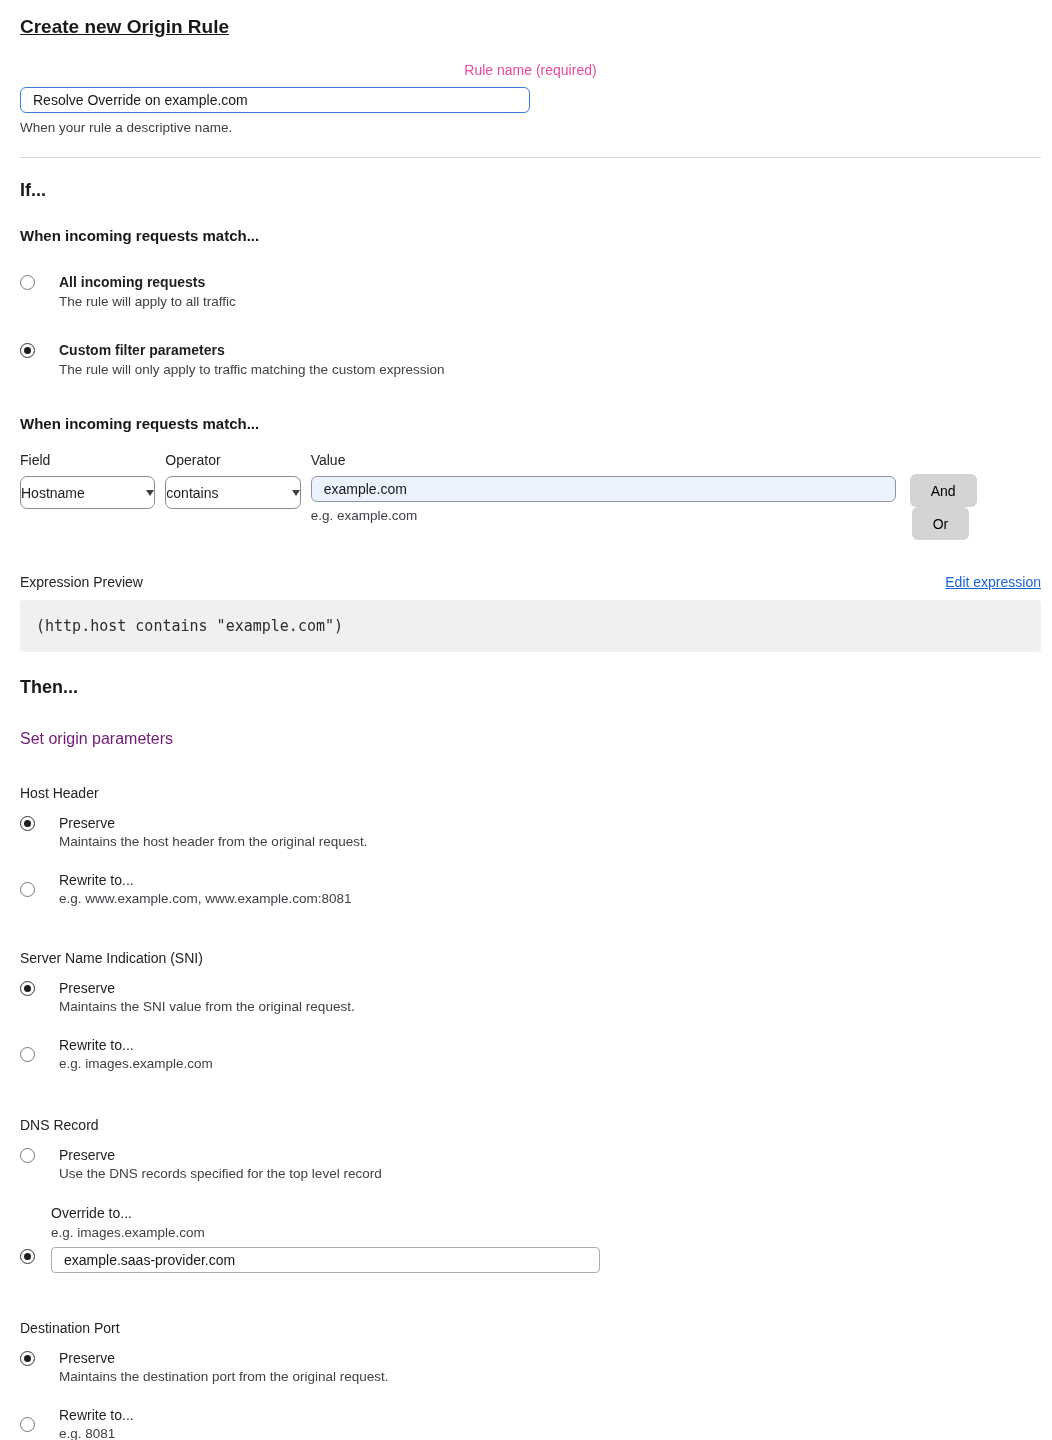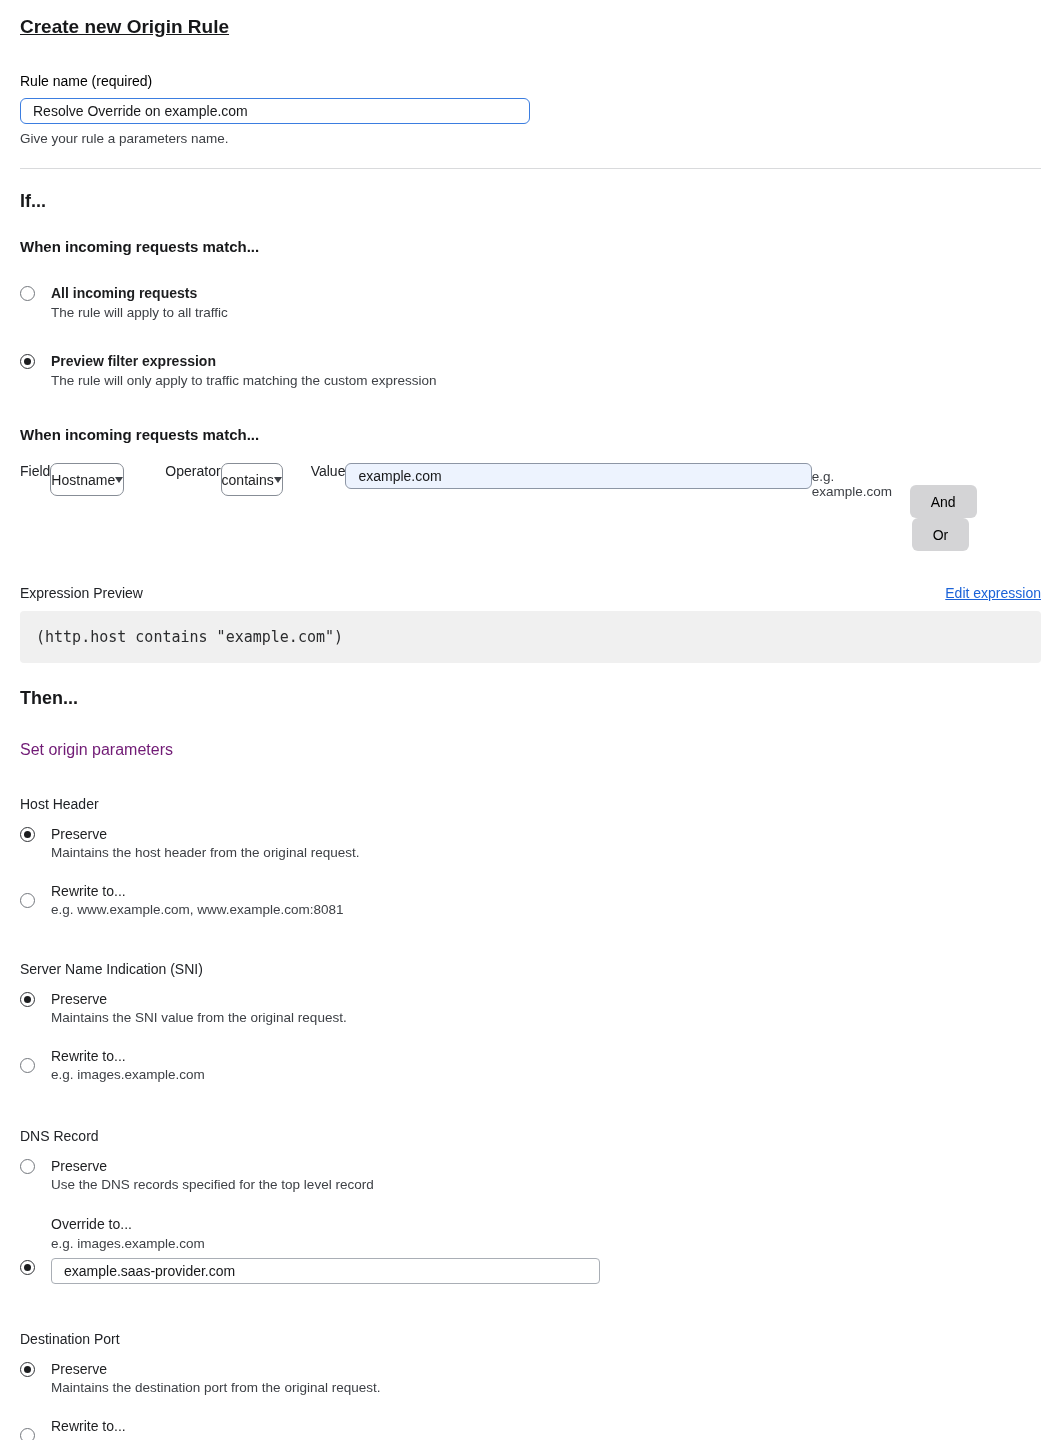--- a/index.html
+++ b/index.html
@@ -7,57 +7,57 @@
   body {
     width: 1052px; height: 1440px;
     font-family: "Liberation Sans", "DejaVu Sans", sans-serif;
     color: #1d1e20;
     overflow: hidden;
   }
   .container { padding: 16px 11px 0 20px; }
 
   .page-title { font-size: 19px; font-weight: 700; margin: 0; color: #17181a; text-decoration: underline; }
 
-  .field-label { display: block; font-size: 14px; color: #000000; margin-top: 35px; }
+  .field-label { display: block; font-size: 14px; color: #ec4899; margin-top: 24px; text-align: center; }
 
   .text-input {
     display: block; height: 26px; font-size: 14px; color: #17181a;
     padding: 0 12px; border: 1px solid #b6bcc4; border-radius: 6px;
     background: #fff; outline: none; font-family: inherit;
   }
   .rule-name-input { width: 510px; margin-top: 9px; border-color: #3b7de0; }
   .helper { font-size: 13.5px; color: #3c3f44; margin-top: 7px; }
 
   .divider { border: none; border-top: 1px solid #d9dadc; margin: 22px 0 0 0; }
 
   .h-if { font-size: 18px; font-weight: 700; margin: 22px 0 0 0; color: #17181a; }
   .h-match { font-size: 15px; font-weight: 700; margin: 26px 0 0 0; color: #17181a; }
 
   
-  .opt-row { display: flex; align-items: flex-start; }
+  .opt-row { display: flex; align-items: flex-start; gap: 8px; }
   .opt-row .radio { flex: 0 0 auto; }
   .opt-body { margin-left: 16px; }
   .opt-label { font-size: 14px; color: #1d1e20; }
   .opt-label.bold { font-weight: 700; }
   .opt-desc { font-size: 13.5px; color: #3e4146; margin-top: 4px; }
 
   .radio {
     width: 15px; height: 15px; border-radius: 50%;
     border: 1.5px solid #73777d; background: #fff;
     display: inline-flex; align-items: center; justify-content: center;
     margin-top: 1px; cursor: pointer;
   }
   .radio.checked { border-color: #313337; }
   .radio.checked::after {
     content: ""; width: 7px; height: 7px; border-radius: 50%; background: #1c1d1f;
   }
 
   
   .builder-row { display: flex; align-items: flex-start; margin-top: 20px; }
-  .col { display: flex; flex-direction: row; }
+  .col { display: flex; flex-direction: column; }
   .col-field, .col-operator { width: 148px; margin-right: 10px; }
   .col-value { width: 585px; }
   .col-label { font-size: 14px; color: #212327; margin-bottom: 8px; }
   .select {
     height: 33px; border: 1px solid #878d96; border-radius: 7px; background: #fff;
     display: flex; align-items: center; justify-content: space-between;
     padding: 0 0; font-size: 14px; color: #1d1e20; cursor: pointer;
   }
   .caret {
     width: 0; height: 0; border-left: 4.5px solid transparent;
@@ -101,39 +101,39 @@
 </style>
 </head>
 <body>
 
 <div class="container">
 
   <h1 class="page-title">Create new Origin Rule</h1>
 
   <label class="field-label">Rule name (required)</label>
   <input class="text-input rule-name-input" type="text" value="Resolve Override on example.com" style="">
-  <div class="helper">Give your rule a parameters name.</div>
+  <div class="helper">When your rule a descriptive name.</div>
 
   <hr class="divider">
 
   <h2 class="h-if">If...</h2>
   <h3 class="h-match">When incoming requests match...</h3>
 
   <div class="opt-row" style="margin-top:30px">
     <span class="radio"></span>
     <div class="opt-body">
       <div class="opt-label bold">All incoming requests</div>
       <div class="opt-desc">The rule will apply to all traffic</div>
     </div>
   </div>
 
   <div class="opt-row" style="margin-top:33px">
     <span class="radio checked"></span>
     <div class="opt-body">
-      <div class="opt-label bold">Preview filter expression</div>
+      <div class="opt-label bold">Custom filter parameters</div>
       <div class="opt-desc">The rule will only apply to traffic matching the custom expression</div>
     </div>
   </div>
 
   <h3 class="h-match" style="margin-top:38px">When incoming requests match...</h3>
 
   <div class="builder-row">
     <div class="col col-field">
       <span class="col-label">Field</span>
       <div class="select">

